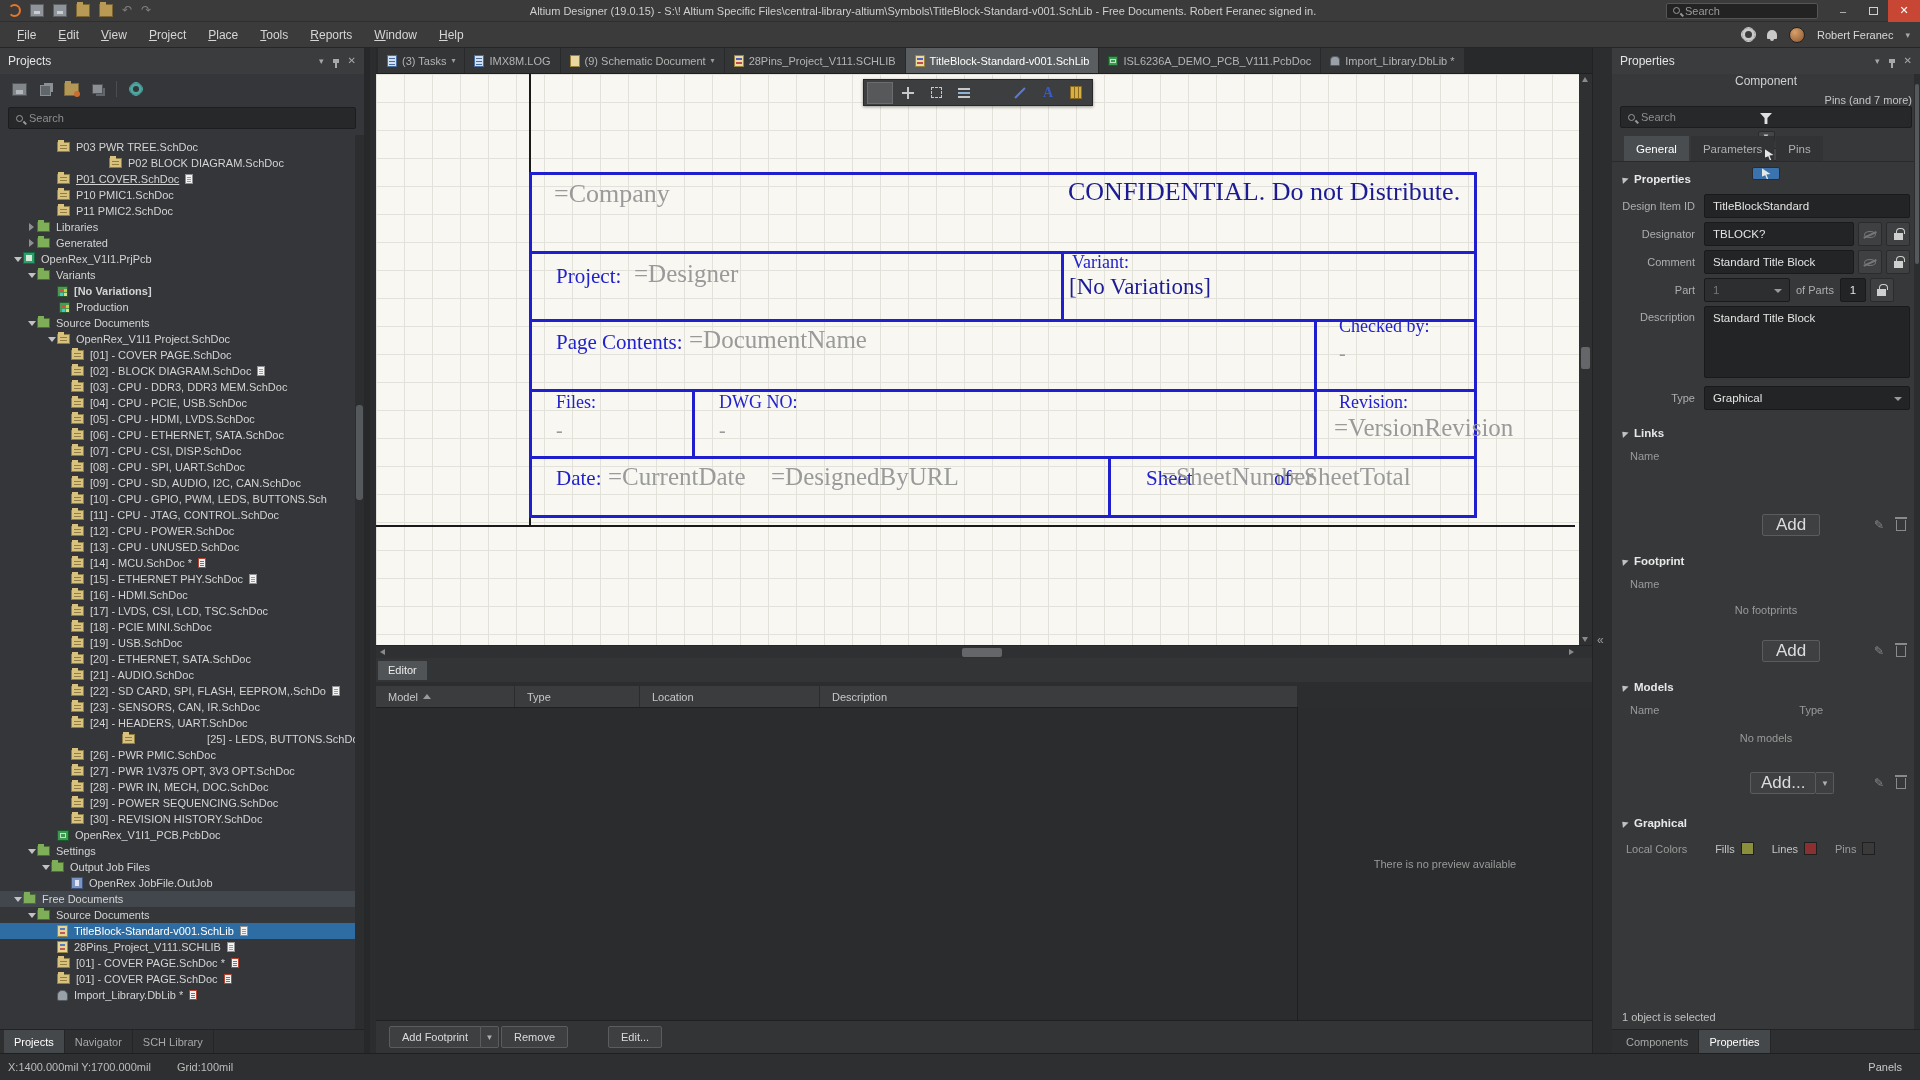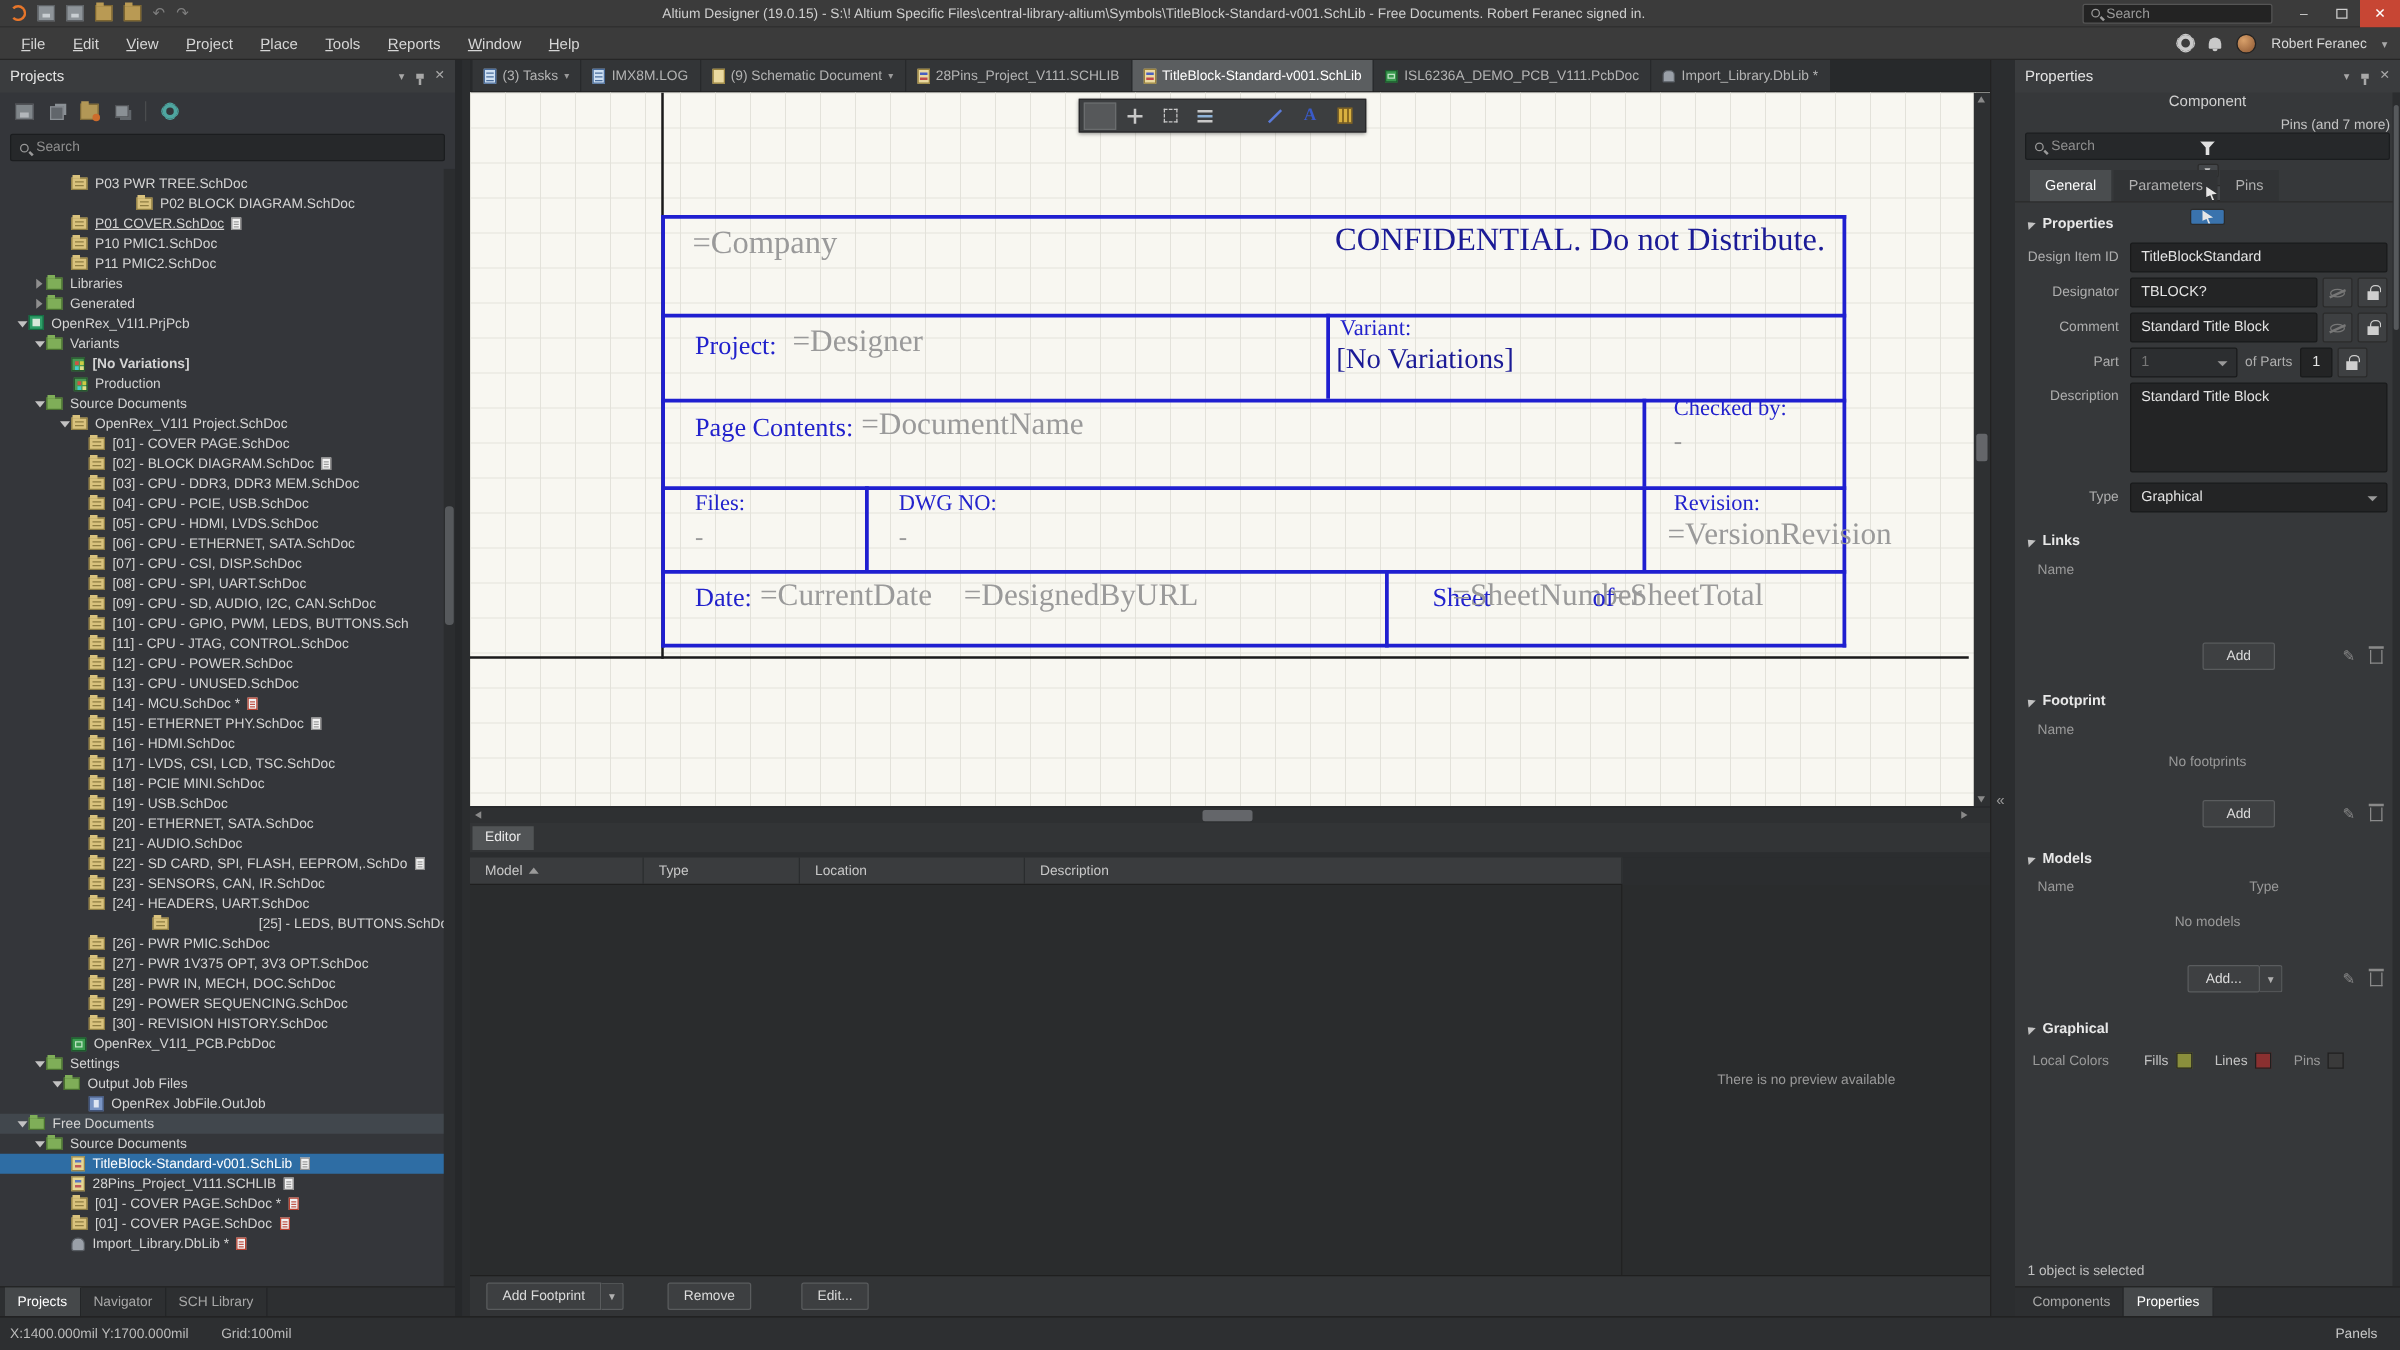--- a/index.html
+++ b/index.html
@@ -200,21 +200,21 @@
   .g-lock::before { content:""; position:absolute; left:2px; top:-5px; width:7px; height:5px; border:1.5px solid #cfcfcf; border-bottom:none; border-radius:4px 4px 0 0; }
   .dd { position:relative; }
   .dd::after { content:""; position:absolute; right:7px; top:10px; border-left:4px solid transparent; border-right:4px solid transparent; border-top:4px solid #9a9a9a; }
   .textarea { height:72px; align-items:flex-start; padding-top:5px; }
   .of-parts { color:#aeaeae; margin:0 6px; font-size:11px; }
   .small-field { flex:0 0 26px; width:26px; padding:0 4px; justify-content:center; }
   .sub-label { color:#9a9a9a; padding-left:18px; margin-top:6px; font-size:11px; }
   .empty-msg { color:#9a9a9a; text-align:center; font-size:11px; }
   .add-row { display:flex; align-items:center; padding-right:14px; }
   .add-btn { margin-left:150px; height:22px; min-width:58px; background:#3e4042; border:1px solid #5a5c5e; border-radius:2px;
-             color:#dcdcdc; display:flex; align-items:center; justify-content:center; padding:0 10px; font-size:11px; }
+             color:#dcdcdc; display:flex; align-items:center; justify-content:center; padding:0 10px; font-size:17px; }
   .edit-ic { margin-left:auto; color:#8a8a8a; font-size:12px; }
   .trash-ic { width:10px; height:11px; border:1px solid #8a8a8a; border-top:none; margin-left:12px; position:relative; }
   .trash-ic::before { content:""; position:absolute; left:-2px; top:-3px; width:12px; height:2px; background:#8a8a8a; }
   .swatch { width:13px; height:13px; border:1px solid #1f1f1f; margin-left:6px; }
   .graph-row { display:flex; align-items:center; padding:8px 10px 0 14px; }
   .graph-lbl { color:#9a9a9a; font-size:11px; }
   .graph-lbl.lit { color:#c4c4c4; }
   .rp-status { margin-top:auto; color:#c0c0c0; padding:0 0 6px 10px; font-size:11px; }
   .rp-tabs-bottom { height:24px; background:#2d2f31; border-top:1px solid #222; display:flex; align-items:stretch; padding-left:4px; }
   .rp-scroll { position:absolute; right:0; top:26px; bottom:24px; width:6px; background:#2b2d2f; }
@@ -726,21 +726,21 @@
       </div>
     <div class="tbl-body">
       <div class="tbl-zone"></div>
       <div class="preview-zone">
         <span>There is no preview available</span>
       </div>
     </div>
     <div class="btn-row">
       <div class="abtn attached">Add Footprint</div>
       <div class="split-arrow">▼</div>
-      <div class="abtn" style="margin-left:35px;">Remove</div>
+      <div class="abtn" style="margin-left:2px;">Remove</div>
       <div class="abtn" style="margin-left:40px;">Edit...</div>
     </div>
   </div>
 
   <div class="strip">
     <span class="collapse">«</span>
   </div>
 
   <div class="right">
     <div class="rp-row rp-head">

